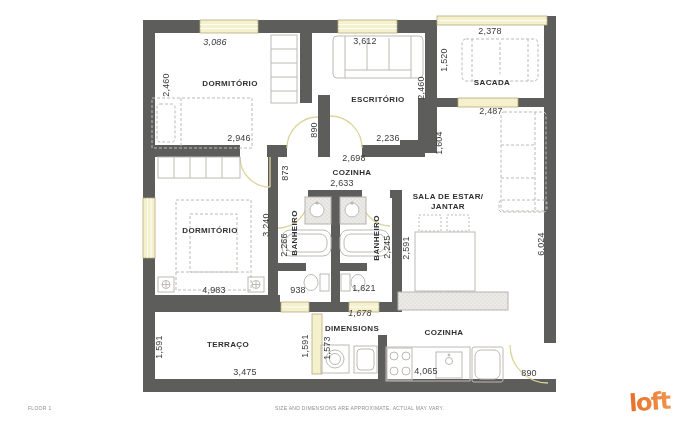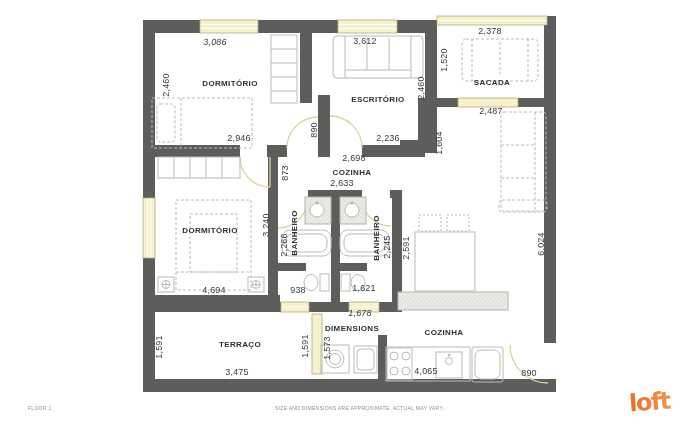--- a/index.html
+++ b/index.html
@@ -239,39 +239,41 @@
         <line x1="256" y1="280.5" x2="256" y2="288.5"></line>
       </g>
     </g>
   </svg>
 
   <div id="labels-layer">
       <div class="lbl room" style="left: 230px; top: 84px;">DORMITÓRIO</div>
       <div class="lbl room" style="left: 378px; top: 100px;">ESCRITÓRIO</div>
       <div class="lbl room" style="left: 492px; top: 83px;">SACADA</div>
       <div class="lbl room" style="left: 352px; top: 173px;">COZINHA</div>
+      <div class="lbl room" style="left: 448px; top: 202px;">SALA DE ESTAR/
+JANTAR</div>
       <div class="lbl room" style="left: 210px; top: 231px;">DORMITÓRIO</div>
       <div class="lbl room vert" style="left: 295px; top: 233px;">BANHEIRO</div>
       <div class="lbl room vert" style="left: 377px; top: 238px;">BANHEIRO</div>
-      <div class="lbl room" style="left: 240px; top: 345px;">TERRAÇO</div>
+      <div class="lbl room" style="left: 228px; top: 345px;">TERRAÇO</div>
       <div class="lbl room" style="left: 352px; top: 329px;">DIMENSIONS</div>
       <div class="lbl room" style="left: 444px; top: 333px;">COZINHA</div>
       <div class="lbl dim" style="left: 215px; top: 43px; font-style: italic;">3,086</div>
       <div class="lbl dim" style="left: 365px; top: 42px;">3,612</div>
       <div class="lbl dim" style="left: 490px; top: 32px;">2,378</div>
       <div class="lbl dim" style="left: 239px; top: 139px;">2,946</div>
       <div class="lbl dim" style="left: 388px; top: 139px; text-align: right;">2,236</div>
       <div class="lbl dim" style="left: 491px; top: 112px;">2,487</div>
       <div class="lbl dim" style="left: 354px; top: 159px;">2,698</div>
       <div class="lbl dim" style="left: 342px; top: 184px;">2,633</div>
-      <div class="lbl dim" style="left: 214px; top: 291px;">4,694</div>
+      <div class="lbl dim" style="left: 214px; top: 291px;">4,983</div>
       <div class="lbl dim" style="left: 298px; top: 291px;">938</div>
       <div class="lbl dim" style="left: 364px; top: 289px;">1,621</div>
       <div class="lbl dim" style="left: 360px; top: 314px; font-style: italic;">1,678</div>
-      <div class="lbl dim" style="left: 237px; top: 373px;">3,475</div>
+      <div class="lbl dim" style="left: 245px; top: 373px;">3,475</div>
       <div class="lbl dim" style="left: 426px; top: 372px;">4,065</div>
       <div class="lbl dim" style="left: 529px; top: 374px;">890</div>
       <div class="lbl dim vert" style="left: 167px; top: 85px;">2,460</div>
       <div class="lbl dim vert" style="left: 422px; top: 88px;">2,460</div>
       <div class="lbl dim vert" style="left: 445px; top: 60px;">1,520</div>
       <div class="lbl dim vert" style="left: 315px; top: 130px;">890</div>
       <div class="lbl dim vert" style="left: 286px; top: 173px;">873</div>
       <div class="lbl dim vert" style="left: 440px; top: 143px;">1,604</div>
       <div class="lbl dim vert" style="left: 407px; top: 248px;">2,591</div>
       <div class="lbl dim vert" style="left: 542px; top: 244px;">6,024</div>

